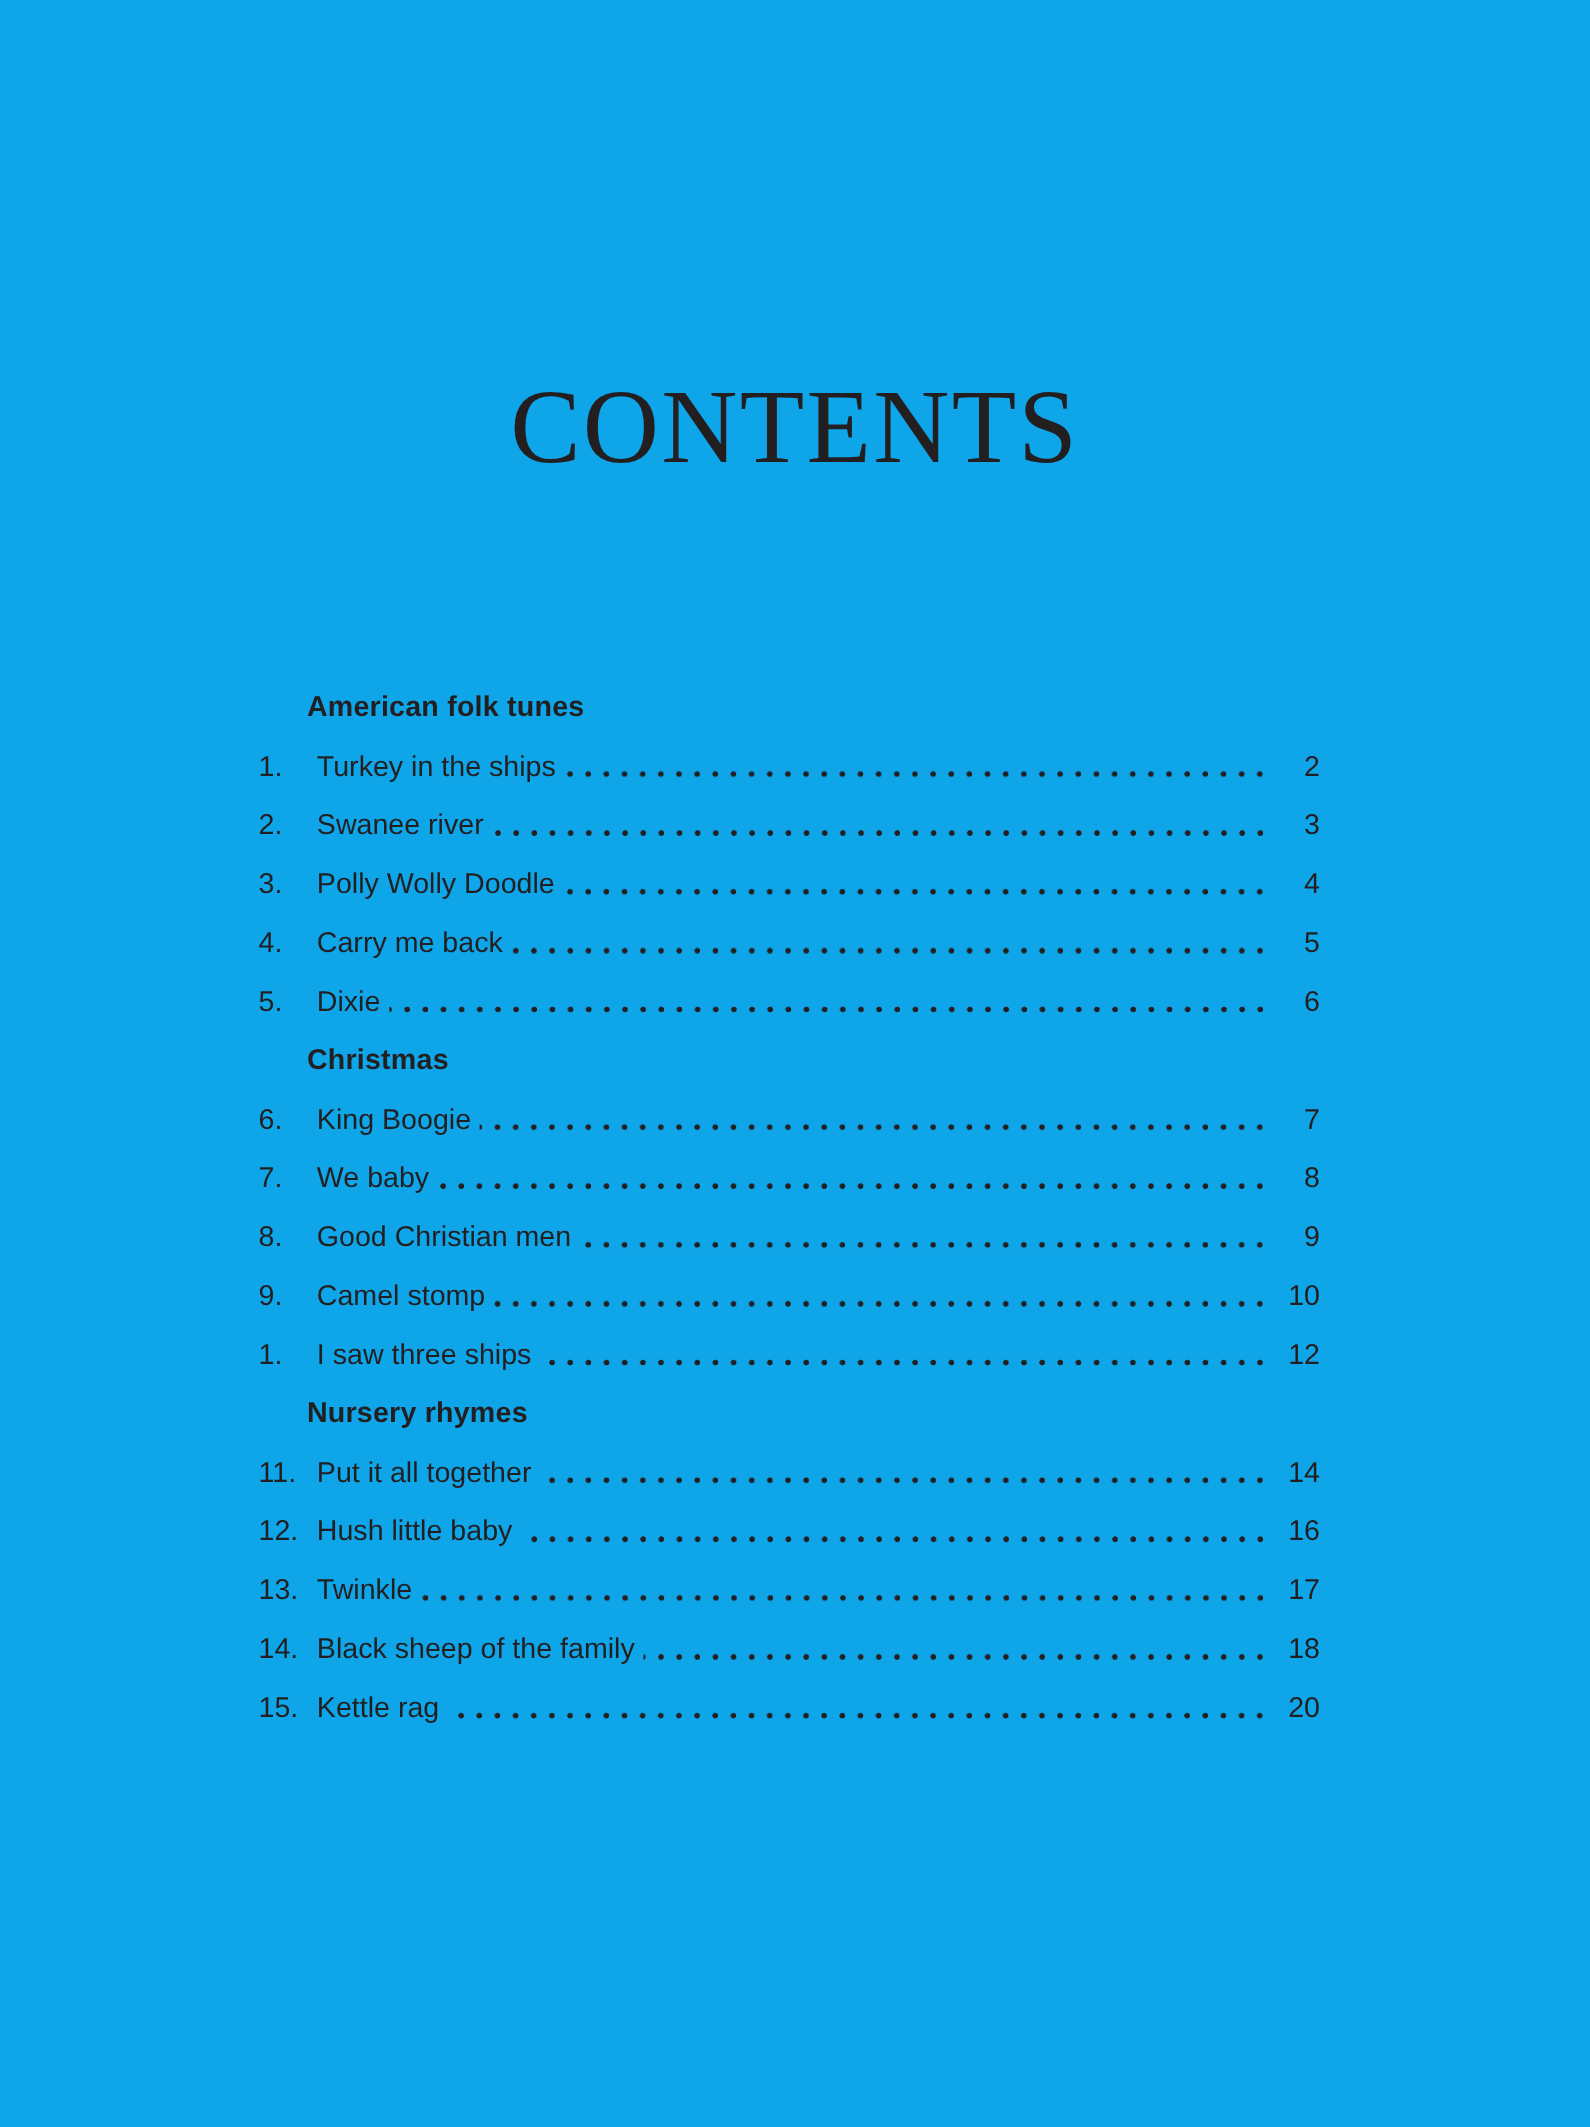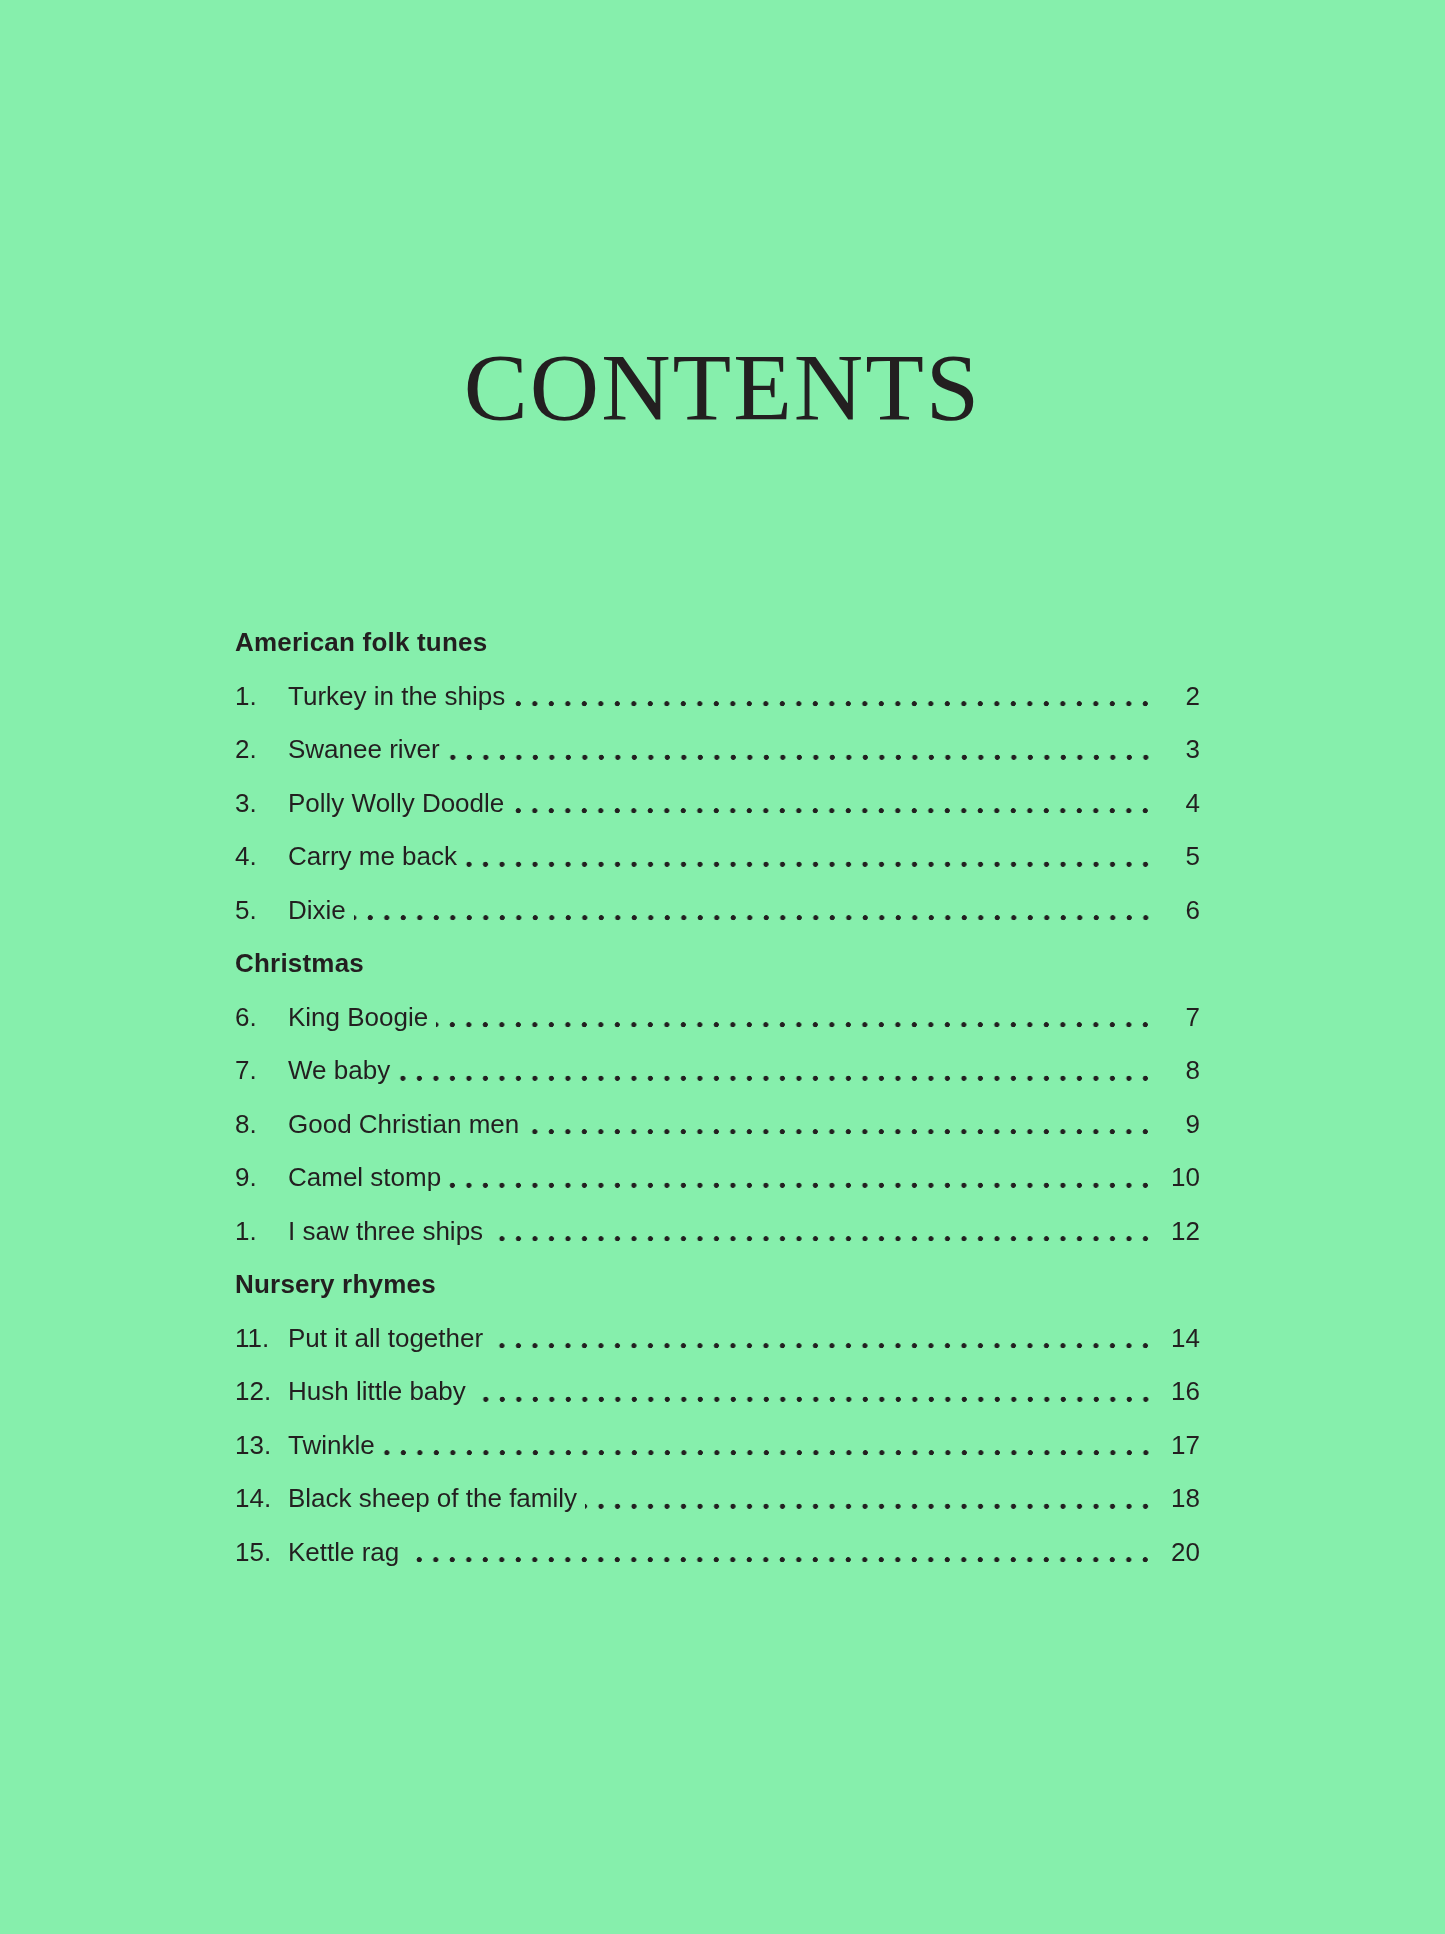--- a/index.html
+++ b/index.html
@@ -11,21 +11,21 @@
     width: 1445px;
     height: 1934px;
     font-family: "Liberation Sans", "DejaVu Sans", sans-serif;
     color: #231f20;
     overflow: hidden;
   }
   .page {
     position: relative;
     width: 1445px;
     height: 1934px;
-    background: #86efac;
+    background: #0ea5e9;
   }
   .title {
     position: absolute;
     top: 340px;
     left: 0;
     width: 100%;
     margin: 0;
     text-align: center;
     font-family: "Liberation Serif", "DejaVu Serif", serif;
     font-weight: 400;
@@ -44,20 +44,21 @@
   .toc-line {
     display: flex;
     align-items: baseline;
     height: 53.5px;
     line-height: 53.5px;
     white-space: nowrap;
   }
   .toc-heading {
     font-weight: 700;
     letter-spacing: 0.2px;
+    margin-left: 44px;
   }
   .num {
     flex: 0 0 53px;
     width: 53px;
   }
   .song {
     flex: 0 0 auto;
     padding-right: 4px;
   }
   .leader {

